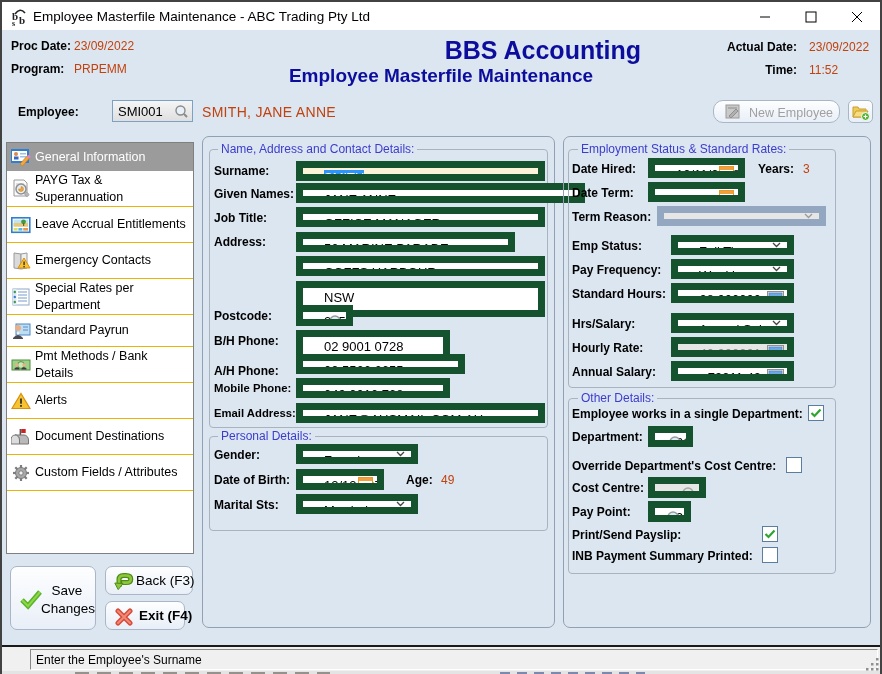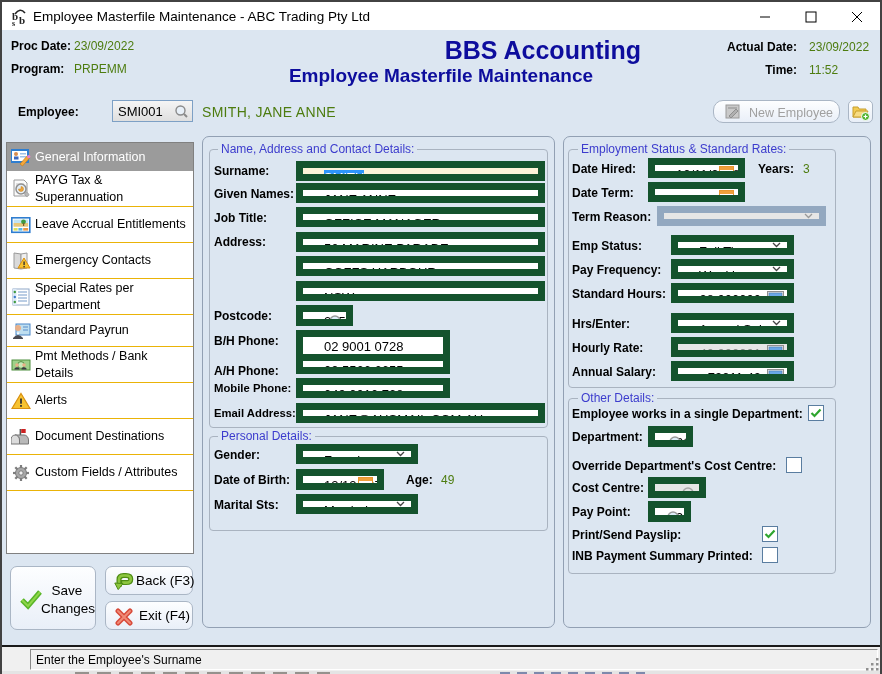--- a/index.html
+++ b/index.html
@@ -2,21 +2,21 @@
 <html><head>
 <meta charset="utf-8">
 <style>
 * { margin:0; padding:0; box-sizing:border-box; }
 html,body { width:882px; height:674px; overflow:hidden; }
 body { font-family:"Liberation Sans", sans-serif; position:relative; background:#dce6f1; }
 #win { position:absolute; left:0; top:0; width:882px; height:674px; }
 #borders div { position:absolute; background:#424242; }
 .abs { position:absolute; }
 .lbl { position:absolute; font-weight:bold; font-size:12px; color:#000; white-space:nowrap; }
-.val { position:absolute; font-size:12px; color:#4d7c0f; white-space:nowrap; }
+.val { position:absolute; font-size:12px; color:#c2410c; white-space:nowrap; }
 .inp { position:absolute; background:#fff; border:7px solid #14532d; font-size:13px; color:#000;
   padding-left:21px; white-space:nowrap; overflow:hidden; }
 .panel { position:absolute; border:1px solid #92a0b3; border-radius:7px; }
 .fs { position:absolute; border:1px solid #a9b3c0; border-radius:4px; }
 .leg { position:absolute; color:#3c3ccd; font-size:12px; background:#dce6f1; padding:0 3px; white-space:nowrap; }
 .chev { position:absolute; right:6px; top:50%; margin-top:-3px; width:9px; height:6px; }
 .cb { position:absolute; width:16px; height:16px; background:#fff; border:1px solid #5a7da0; }
 
 #titlebar { position:absolute; left:2px; top:2px; width:878px; height:28px; background:#fff; }
 #title-text { position:absolute; left:31px; top:7px; font-size:13.5px; color:#000; white-space:nowrap; }
@@ -216,38 +216,38 @@
   </div>
 </div>
 
 <div class="panel" style="left:202px;top:136px;width:353px;height:492px;"></div>
 <div class="fs" style="left:209px;top:149px;width:339px;height:279px;"></div>
 <div class="leg" style="left:218px;top:142px">Name, Address and Contact Details:</div>
 
 <div class="lbl" style="left:214px;top:164px">Surname:</div>
 <div class="inp" style="left:296px;top:161px;width:249px;height:20px;background:#fdf3d8;padding-top:2px;"><span style="background:#2e95fb;color:#fff;">SMITH</span></div>
 <div class="lbl" style="left:214px;top:187px">Given Names:</div>
-<div class="inp" style="left:296px;top:183px;width:249px;height:20px;padding-top:2px;">JANE ANNE</div>
+<div class="inp" style="left:296px;top:183px;width:289px;height:20px;padding-top:2px;">JANE ANNE</div>
 <div class="lbl" style="left:214px;top:211px">Job Title:</div>
 <div class="inp" style="left:296px;top:207px;width:249px;height:20px;padding-top:2px;">OFFICE MANAGER</div>
 <div class="lbl" style="left:214px;top:235px">Address:</div>
-<div class="inp" style="left:296px;top:232px;width:249px;height:20px;padding-top:2px;">56 MARINE PARADE</div>
+<div class="inp" style="left:296px;top:232px;width:219px;height:20px;padding-top:2px;">56 MARINE PARADE</div>
 <div class="inp" style="left:296px;top:256px;width:249px;height:20px;padding-top:2px;">COFFS HARBOUR</div>
-<div class="inp" style="left:296px;top:281px;width:249px;height:20px;padding-top:2px;">NSW</div>
+<div class="inp" style="left:296px;top:281px;width:249px;height:36px;padding-top:2px;">NSW</div>
 <div class="lbl" style="left:214px;top:309px">Postcode:</div>
 <div class="inp" style="left:296px;top:305px;width:57px;height:21px;padding-top:2px;">2450
   <svg style="position:absolute;right:2px;top:2px" width="16" height="16" viewBox="0 0 16 16">
         <circle cx="7" cy="7" r="5" fill="#ddedf8" stroke="#9a9a9a" stroke-width="1.5"></circle>
         <line x1="10.5" y1="10.5" x2="14" y2="14" stroke="#9a9a9a" stroke-width="2.2"></line>
       </svg>
 </div>
 <div class="lbl" style="left:214px;top:334px">B/H Phone:</div>
 <div class="inp" style="left:296px;top:330px;width:154px;height:32px;padding-top:2px;">02 9001 0728</div>
 <div class="lbl" style="left:214px;top:364px">A/H Phone:</div>
-<div class="inp" style="left:296px;top:354px;width:154px;height:20px;padding-top:2px;">02 5566 6655</div>
+<div class="inp" style="left:296px;top:354px;width:169px;height:20px;padding-top:2px;">02 5566 6655</div>
 <div class="lbl" style="left:214px;top:382px;font-size:11.3px">Mobile Phone:</div>
 <div class="inp" style="left:296px;top:378px;width:154px;height:20px;padding-top:2px;">049 0010 728</div>
 <div class="lbl" style="left:214px;top:407px;font-size:11.3px">Email Address:</div>
 <div class="inp" style="left:296px;top:403px;width:249px;height:20px;padding-top:2px;">JANE@AUSMAIL.COM.AU</div>
 
 <div class="fs" style="left:209px;top:436px;width:339px;height:95px;"></div>
 <div class="leg" style="left:218px;top:429px">Personal Details:</div>
 <div class="lbl" style="left:214px;top:448px">Gender:</div>
 <div class="inp" style="left:296px;top:444px;width:122px;height:20px;padding-top:2px;">Female
   <svg class="chev" viewBox="0 0 9 6">
@@ -352,21 +352,21 @@
           <rect x="9.5" y="7" width="2.6" height="1.8"></rect>
           <rect x="2.5" y="10" width="2.6" height="1.8"></rect>
           <rect x="6" y="10" width="2.6" height="1.8"></rect>
           <rect x="9.5" y="10" width="2.6" height="1.8"></rect>
           <rect x="2.5" y="13" width="2.6" height="1.8"></rect>
           <rect x="6" y="13" width="2.6" height="1.8"></rect>
           <rect x="9.5" y="13" width="2.6" height="1.8"></rect>
         </g>
         <rect x="12.8" y="10" width="2.4" height="4.8" fill="#3a78d0"></rect>
       </svg></div>
-<div class="lbl" style="left:572px;top:317px">Hrs/Enter:</div>
+<div class="lbl" style="left:572px;top:317px">Hrs/Salary:</div>
 <div class="inp" style="left:671px;top:313px;width:123px;height:20px;padding-top:2px;">Annual Salary
   <svg class="chev" viewBox="0 0 9 6">
         <path d="M1,1 L4.5,4.5 L8,1" fill="none" stroke="#444" stroke-width="1.3"></path>
       </svg>
 </div>
 <div class="lbl" style="left:572px;top:341px">Hourly Rate:</div>
 <div class="inp" style="left:671px;top:337px;width:123px;height:20px;padding-top:2px;text-align:right;padding-right:26px;background:#e6e6e6;color:#8a8a8a;">40.000001<svg style="position:absolute;right:3px;top:1px" width="17" height="17" viewBox="0 0 17 17">
         <rect x="0.5" y="0.5" width="16" height="16" fill="#e3e3e3" stroke="#8f8f8f"></rect>
         <rect x="2" y="2" width="13" height="3.5" fill="#6aa8e8" stroke="#4a7ab0" stroke-width="0.6"></rect>
         <g fill="#e87820">
@@ -452,21 +452,21 @@
   <div style="position:absolute;left:30px;top:15px;width:52px;text-align:center;line-height:1.3;">Save Changes</div>
 </div>
 <div class="btn" style="left:105px;top:566px;width:88px;height:29px;">
   <svg style="position:absolute;left:7px;top:4px" width="22" height="20" viewBox="0 0 22 20">
         <path d="M6,13.5 L6,8.5 Q6,4.5 10.5,4.5 L13,4.5 Q17.8,4.5 17.8,8.2 Q17.8,11.6 13.2,11.6 L10.5,11.6" fill="none" stroke="#4e8c14" stroke-width="5" stroke-linecap="square"></path>
         <path d="M6,13.5 L6,8.5 Q6,4.5 10.5,4.5 L13,4.5 Q17.8,4.5 17.8,8.2 Q17.8,11.6 13.2,11.6 L10.5,11.6" fill="none" stroke="#8cc63f" stroke-width="2.6" stroke-linecap="square"></path>
         <path d="M1.8,12 L10,12.6 L5.2,18.6 Z" fill="#8cc63f" stroke="#4e8c14" stroke-width="1"></path>
       </svg>
   <div style="position:absolute;left:30px;top:6px;white-space:nowrap;">Back (F3)</div>
 </div>
-<div class="btn" style="left:105px;top:601px;width:88px;height:29px;">
+<div class="btn" style="left:105px;top:601px;width:80px;height:29px;font-weight:bold;">
   <svg style="position:absolute;left:9px;top:6px" width="18" height="18" viewBox="0 0 18 18">
         <path d="M3,3 L15,15 M15,3 L3,15" stroke="#d84a3a" stroke-width="5" stroke-linecap="round"></path>
         <path d="M3,3 L15,15 M15,3 L3,15" stroke="#f08a76" stroke-width="2" stroke-linecap="round"></path>
       </svg>
   <div style="position:absolute;left:33px;top:6px;white-space:nowrap;">Exit (F4)</div>
 </div>
 
 <div class="abs" style="left:0;top:645px;width:882px;height:2px;background:#1a1a1a;"></div>
 <div class="statusbar">
   <div style="position:absolute;left:30px;top:2px;width:848px;height:21px;background:#f0f0f0;border:1px solid;border-color:#898989 #fff #fff #898989;">

